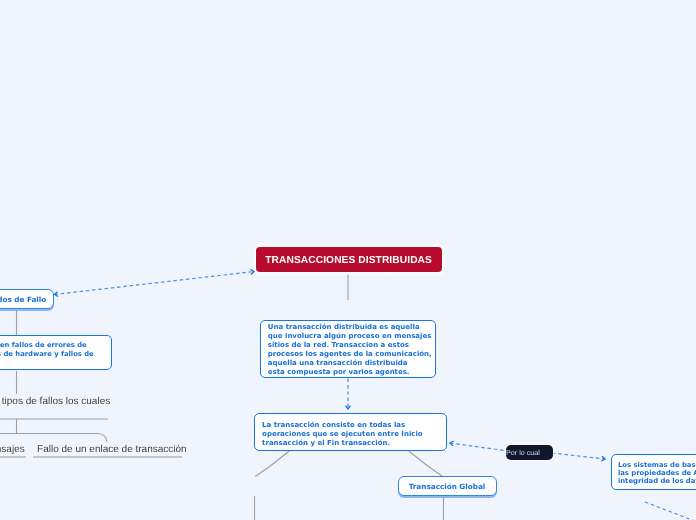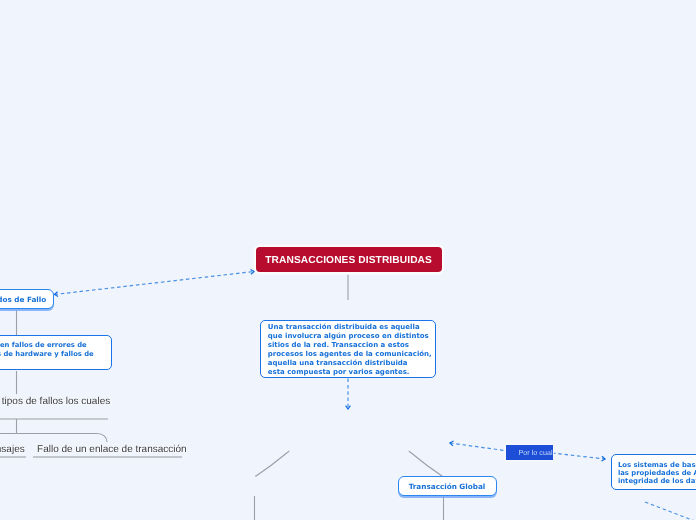--- a/index.html
+++ b/index.html
@@ -39,23 +39,23 @@
 
   .chip{
     background:#ffffff;border:1.5px solid #2b86f0;border-radius:6px;
     color:#1670d8;font-weight:bold;font-size:7.25px;padding-top:1px;
     display:flex;align-items:center;justify-content:center;
     box-shadow:0 2px 0 0 rgba(120,170,246,.85);
     z-index:4;
   }
 
   .pill{
-    background:#1d4ed8;border-radius:0;color:#c7dcf8;
+    background:#0f172a;border-radius:5px;color:#c7dcf8;
     font-family:"Liberation Sans",sans-serif;
-    font-size:7.2px;display:flex;align-items:center;justify-content:flex-end;
+    font-size:7.2px;display:flex;align-items:center;justify-content:flex-start;
     box-shadow:0 0 0 1.5px #f5f8fd;
     z-index:5;
   }
 
   .gray-text{
     position:absolute;color:#35393d;
     transform:translateZ(0);
     font-family:"Liberation Sans",sans-serif;font-size:10px;
     white-space:nowrap;z-index:3;line-height:10px;
     text-shadow:0 0 2px #ffffff,0 0 2px #ffffff,0 0 1px #ffffff;
@@ -102,28 +102,35 @@
     </g>
   </svg>
 
   <div class="node root-node" style="left:255.6px;top:247.4px;width:186px;height:25px;padding-top:2px;box-sizing:border-box;">
     <span>TRANSACCIONES DISTRIBUIDAS</span>
   </div>
 
   <div class="node blue-box" style="left:259.8px;top:299.8px;width:175.8px;height:58px;padding:4.8px 7px 0;align-items:flex-end;margin-top:20px;">
     <span class="txt">
         <div class="tline">Una transacción distribuida es aquella</div>
-        <div class="tline">que involucra algún proceso en distintos</div>
+        <div class="tline">que involucra algún proceso en mensajes</div>
         <div class="tline">sitios de la red. Transaccion a estos</div>
         <div class="tline">procesos los agentes de la comunicación,</div>
         <div class="tline">aquella una transacción distribuida</div>
         <div class="tline">esta compuesta por varios agentes.</div>
       </span>
   </div>
 
+  <div class="node blue-box" style="left:254px;top:413.1px;width:192.5px;height:37.8px;padding:7.0px 7.1px 0;align-items:flex-start;">
+    <span class="txt">
+        <div class="tline">La transacción consiste en todas las</div>
+        <div class="tline">operaciones que se ejecuten entre Inicio</div>
+        <div class="tline">transacción y el Fin transacción.</div>
+      </span>
+  </div>
 
 
   <div class="node chip" style="left:397.5px;top:476.2px;width:99px;height:19.5px;">
     <span>Transacción Global</span>
   </div>
 
   <div class="node pill" style="left:506px;top:445px;width:46.5px;height:15px;">
     <span>Por lo cual</span>
   </div>
 

